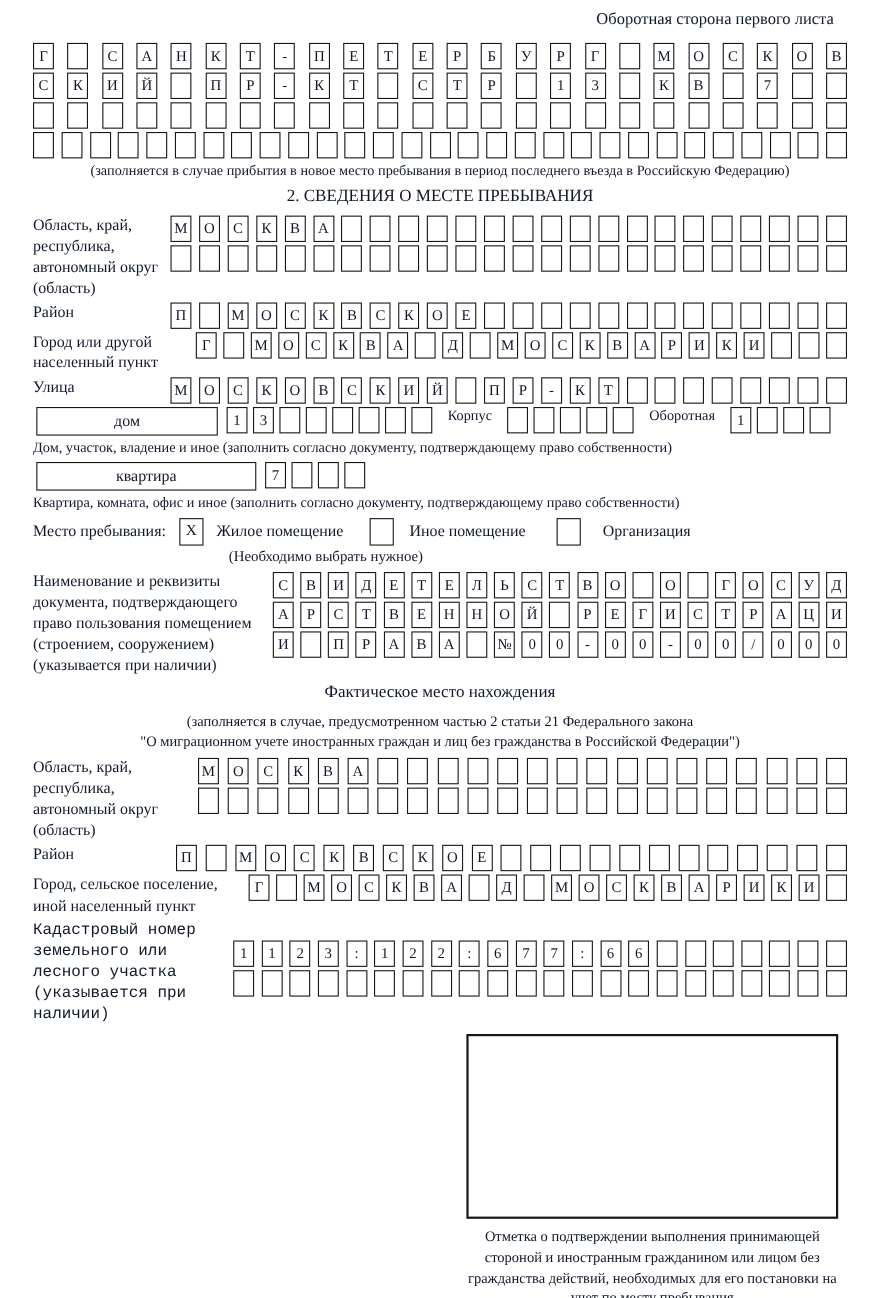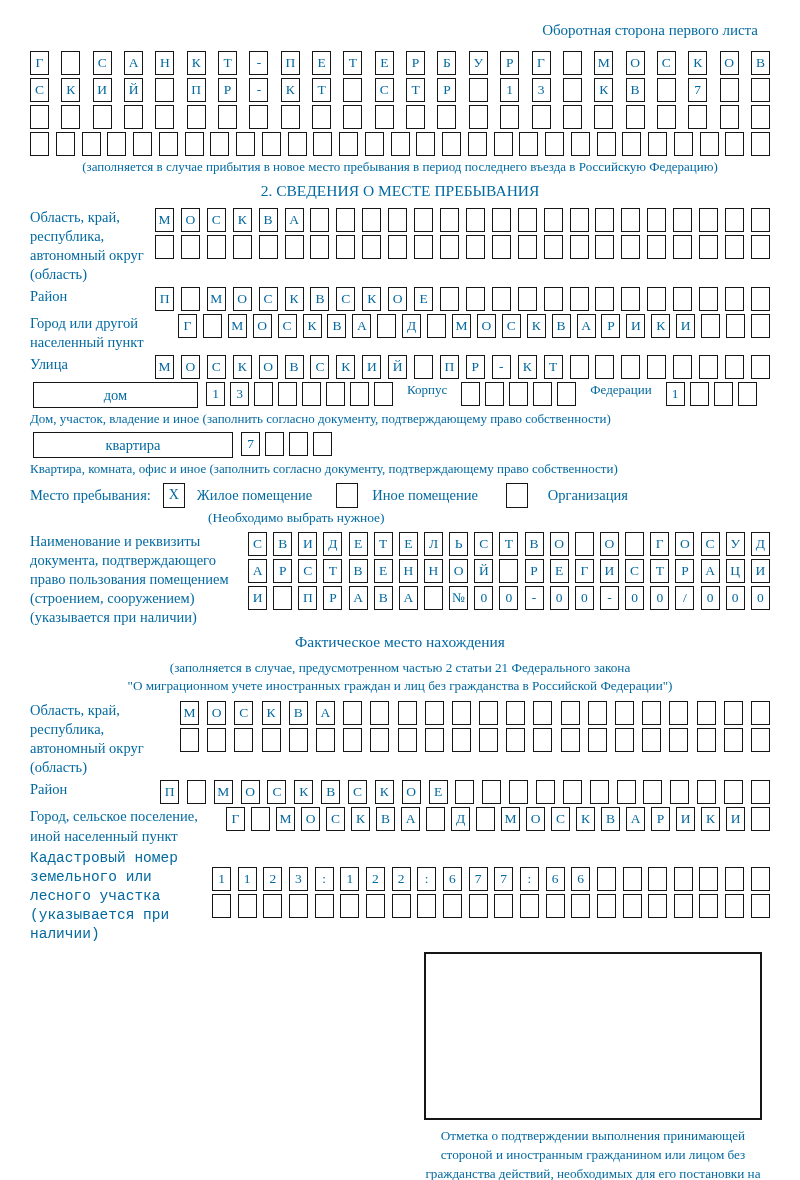--- a/index.html
+++ b/index.html
@@ -1,18 +1,18 @@
 <!DOCTYPE html>
 <html><head>
 <meta charset="utf-8">
 <style>
   html,body{margin:0;padding:0;background:#fff;}
   .page{
     width:800px;height:1180px;box-sizing:border-box;
-    padding:22px 30px 0 30px;background:#fff;color:#0369a1;
+    padding:10px 30px 0 30px;background:#fff;color:#0f172a;
     font-family:"Liberation Serif","DejaVu Serif",serif;
     overflow:hidden;
   }
   .side-note{text-align:right;font-size:15px;padding-right:12px;margin-bottom:12px;}
 
   .fline{display:flex;align-items:flex-start;margin-bottom:3px;}
   .lbl{font-size:14.5px;line-height:1.32;}
   .w148{flex:0 0 148px;}
   .w125{flex:0 0 125px;}
   .w150{flex:0 0 150px;}
@@ -358,21 +358,21 @@
         <span class="cell"></span>
       </div>
     <span class="inline-lbl">Корпус</span>
     <div class="cellrow fixed">
         <span class="cell"></span>
         <span class="cell"></span>
         <span class="cell"></span>
         <span class="cell"></span>
         <span class="cell"></span>
       </div>
-    <span class="inline-lbl">Федерации</span>
+    <span class="inline-lbl">Оборотная</span>
     <div class="cellrow fixed">
         <span class="cell">1</span>
         <span class="cell"></span>
         <span class="cell"></span>
         <span class="cell"></span>
       </div>
   </div>
   <div class="caption">Дом, участок, владение и иное (заполнить согласно документу, подтверждающему право собственности)</div>
 
   <div class="houseline">

